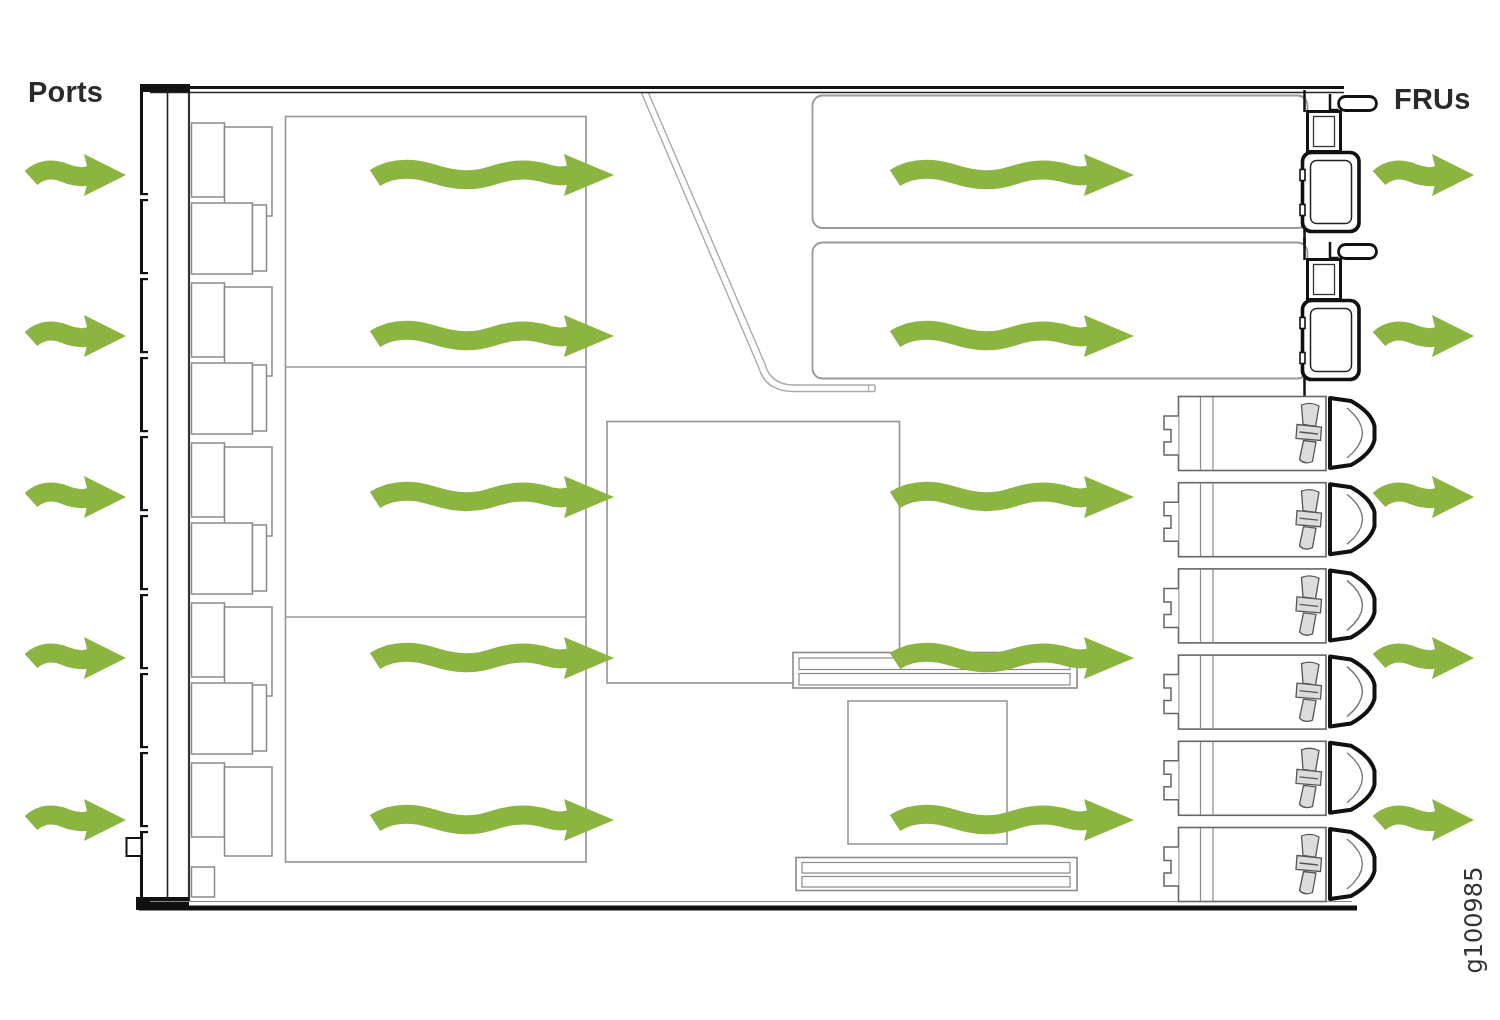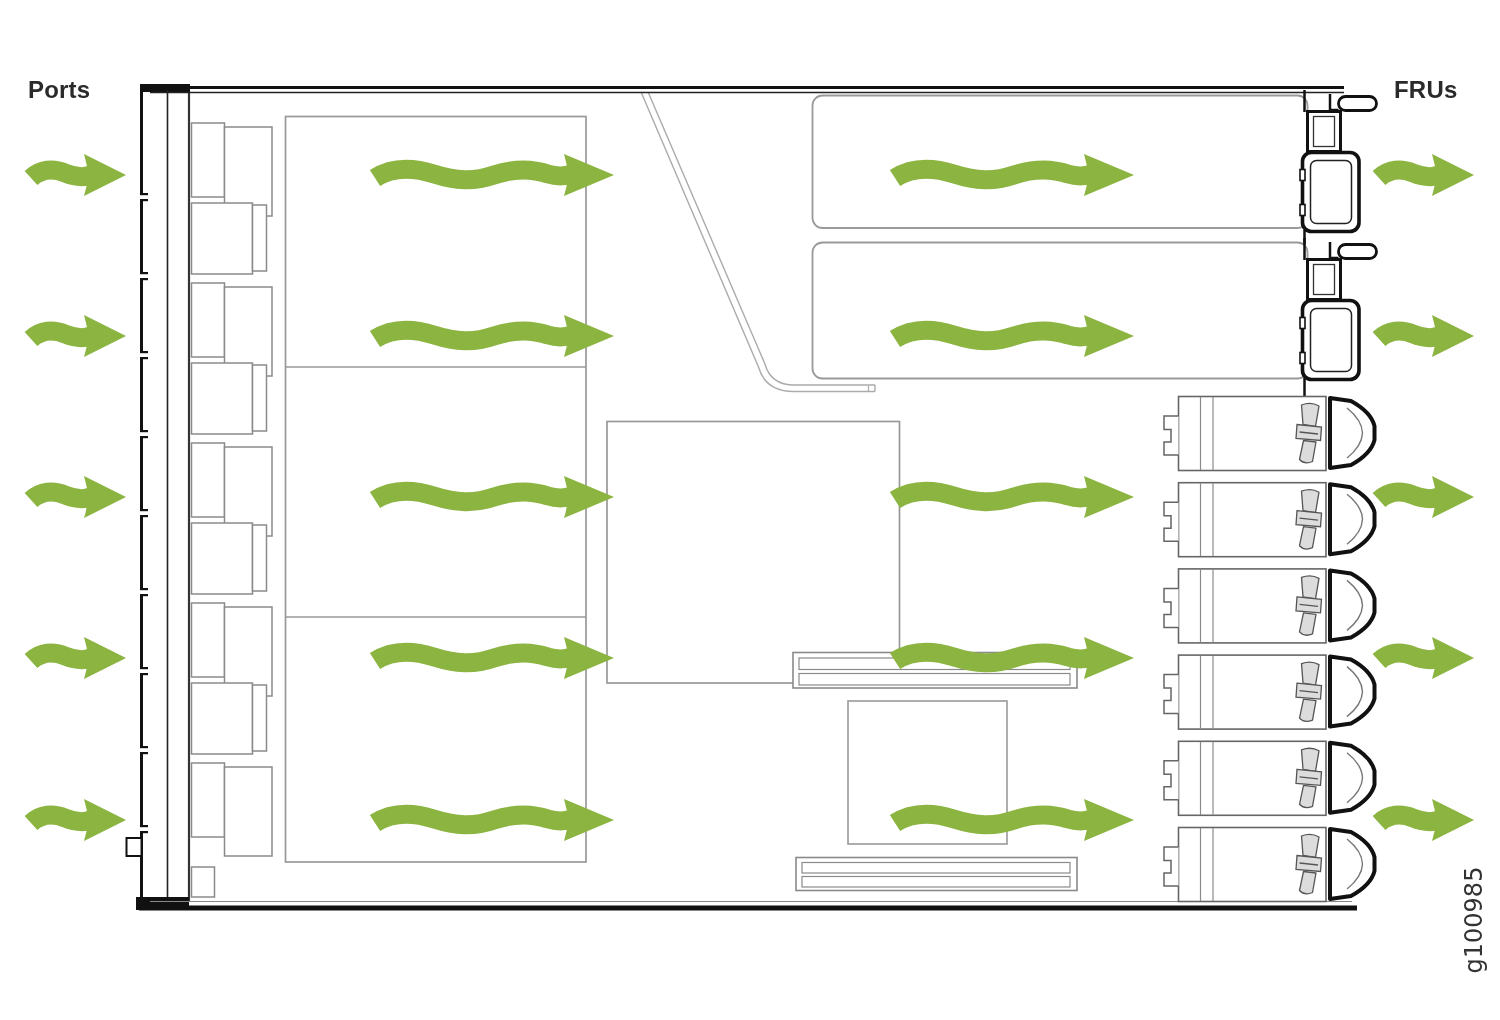--- a/index.html
+++ b/index.html
@@ -2,25 +2,25 @@
 <html><head>
 <meta charset="utf-8">
 <style>
   html,body{margin:0;padding:0;background:#fff;}
   .stage{
     position:relative;width:1500px;height:1020px;background:#fff;
     font-family:"Liberation Sans",sans-serif;overflow:hidden;
   }
   .stage svg{position:absolute;left:0;top:0;}
   .diagram-label{
-    position:absolute;font-weight:700;font-size:24px;color:#2a2a2a;
+    position:absolute;font-weight:700;font-size:29px;color:#2a2a2a;
     letter-spacing:.2px;white-space:nowrap;
   }
   #ports-label{left:28px;top:76px;}
-  #frus-label{left:1394px;top:76px;}
+  #frus-label{left:1394px;top:83px;}
   #figure-id{
     position:absolute;left:1412px;top:906px;width:124px;text-align:center;
     transform:rotate(-90deg);
     font-family:"DejaVu Sans",sans-serif;font-size:24px;color:#333;
   }
   .portrect{fill:#fff;stroke:#8a8a8a;stroke-width:1.5;}
 </style>
 </head>
 <body>
 

